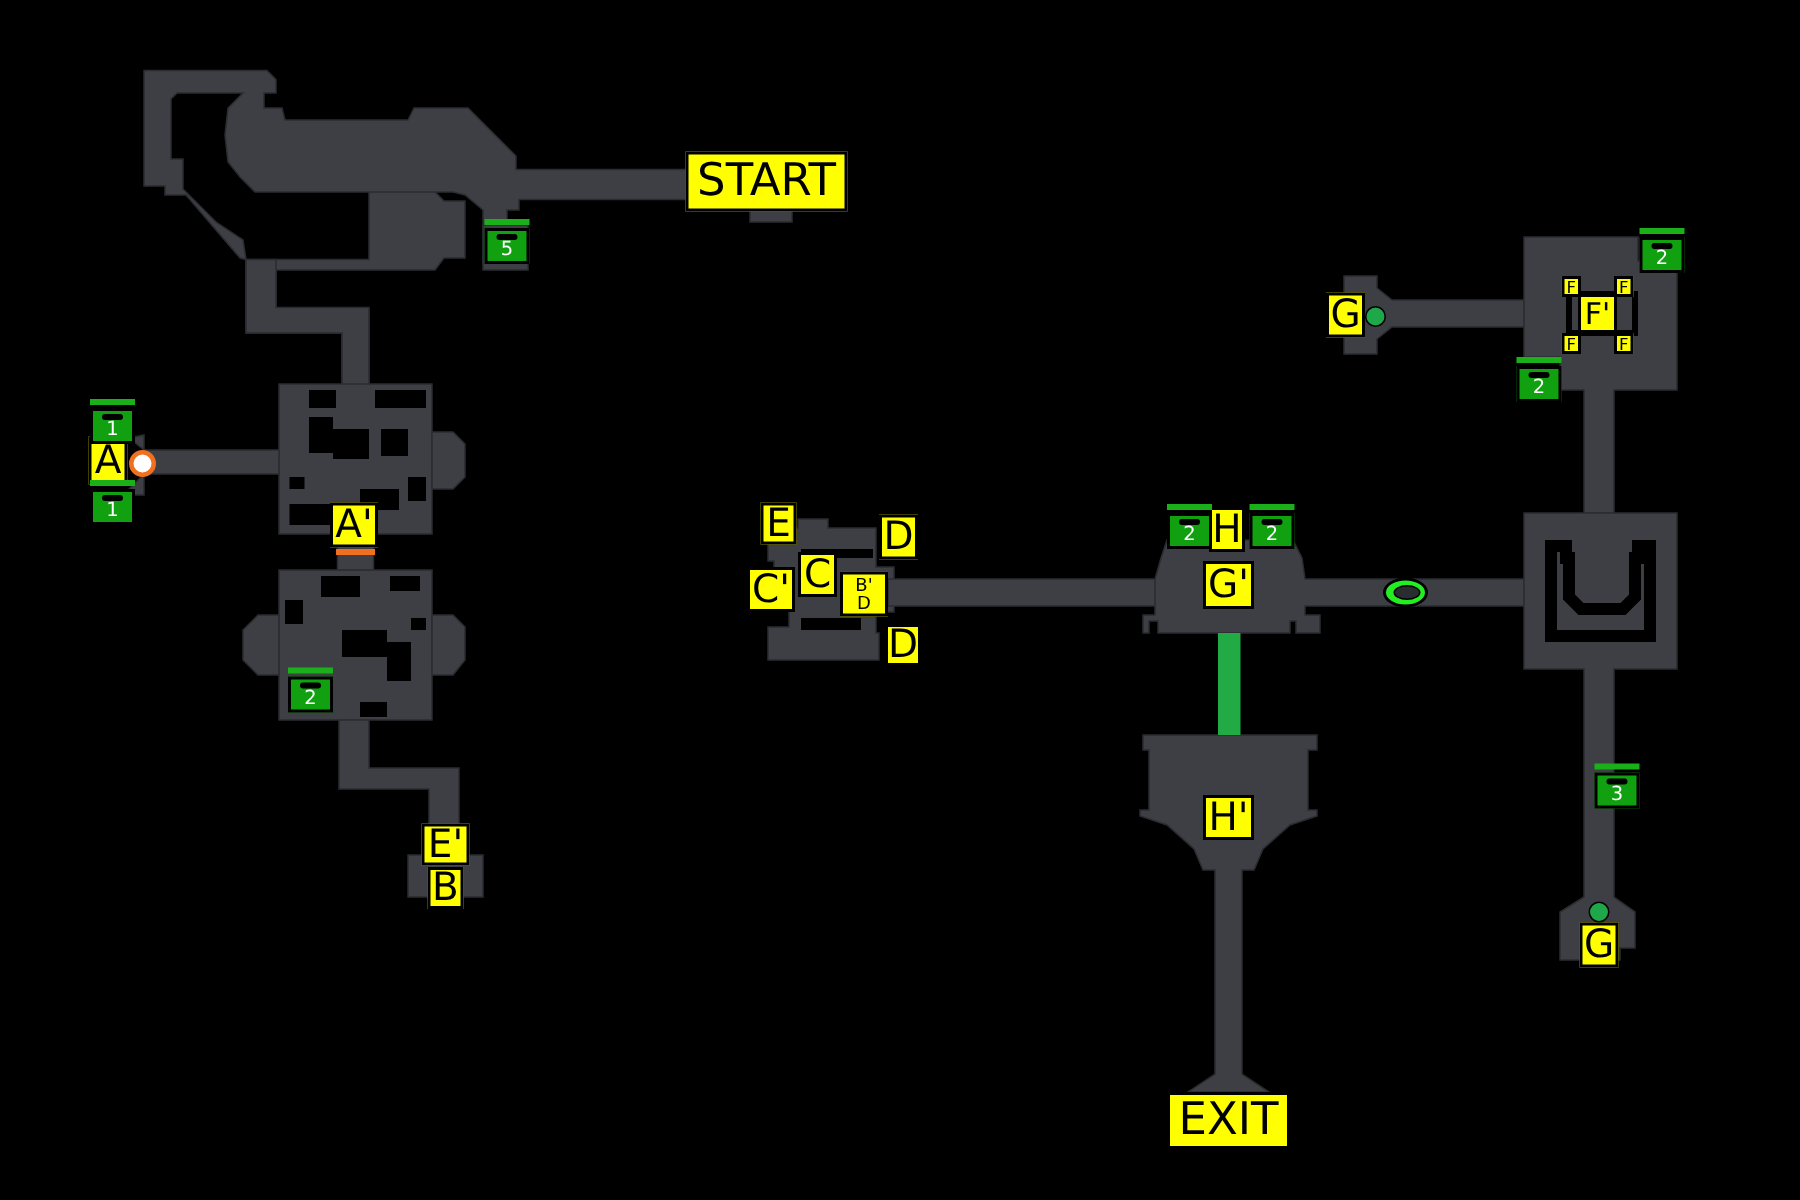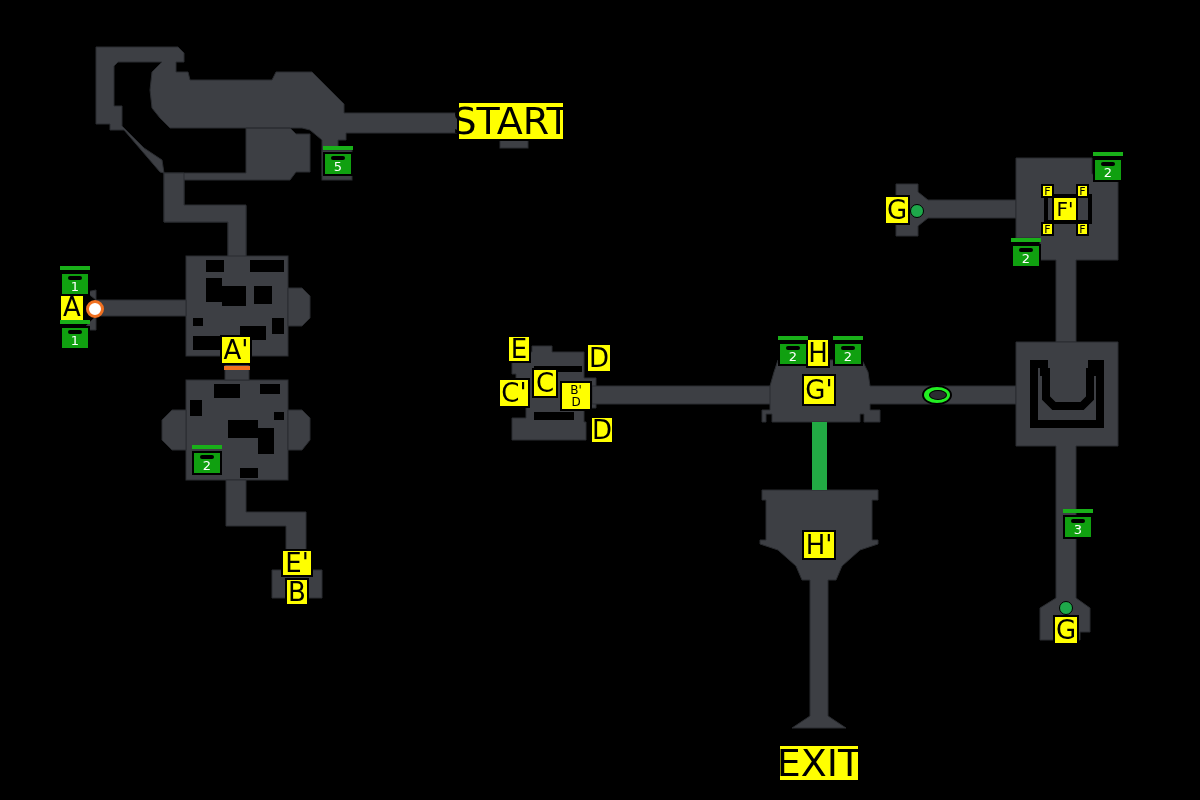--- a/index.html
+++ b/index.html
@@ -1,19 +1,19 @@
 <!DOCTYPE html>
 <html><head>
 <meta charset="utf-8">
 <style>
 html,body{margin:0;padding:0;background:#000;}
 #map{position:relative;width:1200px;height:800px;background:#000;overflow:hidden;font-family:"DejaVu Sans",sans-serif;}
 svg.floor{position:absolute;left:0;top:0;}
 .lbl{position:absolute;background:#ffff00;color:#000;border:2px solid #000;display:flex;align-items:center;justify-content:center;font-weight:normal;line-height:1;box-sizing:border-box;}
-.lbl.big{font-size:38px;padding:0 6px;}
+.lbl.big{font-size:30px;padding:0 6px;}
 .lbl.med{font-size:26px;}
 .lbl.sm{font-size:11px;}
 .chest{position:absolute;width:26px;height:20px;background:#10a010;border:2px solid #000;box-sizing:content-box;}
 .chest .lid{position:absolute;left:-2px;top:-8px;width:30px;height:4px;background:#19b019;}
 .chest .slot{position:absolute;left:6px;top:2px;width:14px;height:4px;background:#000;border-radius:2px;}
 .chest .num{position:absolute;left:0;right:0;top:6px;text-align:center;color:#fff;font-size:13px;line-height:14px;}
 .dot{position:absolute;width:12px;height:12px;border-radius:50%;background:#1ea84a;border:1px solid #000;}
 .ring{position:absolute;width:30px;height:20px;border-radius:50%;background:#22ee22;border:2px solid #000;box-sizing:border-box;}
 .ring::after{content:"";position:absolute;left:5px;top:3px;width:16px;height:8px;border-radius:50%;background:#2a2d30;border:1px solid #000;}
 .target{position:absolute;width:12px;height:12px;border-radius:50%;background:#fff;border:3px solid #f07020;}
@@ -79,21 +79,21 @@
         <rect x="274" y="412" width="10" height="8"></rect>
       <rect x="534" y="366" width="48" height="6"></rect>
         <rect x="534" y="412" width="40" height="8"></rect>
       <path d="M1046,372 L1060,372 L1060,360 L1072,360 L1072,372 L1086,372 L1090,380 L1090,398 L1082,406 L1054,406 L1046,398 Z" fill="#3d3f44"></path>
       <path d="M1034,364 L1044,364 L1044,372 L1046,372 L1046,398 L1054,406 L1082,406 L1090,398 L1090,372 L1092,372 L1092,364 L1100,364 L1100,424 L1034,424 Z" fill="none" stroke="#000" stroke-width="8"></path>
       <rect x="1046" y="196" width="44" height="26" fill="none" stroke="#000" stroke-width="4"></rect>
     </g>
   </svg>
 
   <div class="lbl big" style="left:457px;top:101px;width:108px;height:40px;">START</div>
-  <div class="lbl big" style="left:778px;top:744px;width:82px;height:38px;text-align:right;">EXIT</div>
+  <div class="lbl big" style="left:778px;top:728px;width:82px;height:38px;text-align:right;">EXIT</div>
 
   <div class="lbl med" style="left:59px;top:291px;width:26px;height:32px;">A</div>
   <div class="lbl med" style="left:220px;top:335px;width:32px;height:30px;">A'</div>
   <div class="lbl med" style="left:285px;top:578px;width:24px;height:28px;">B</div>
   <div class="lbl sm" style="left:560px;top:381px;width:32px;height:30px;flex-direction:column;font-size:12px;">
     <span>B'</span>
     <span>D</span>
   </div>
   <div class="lbl med" style="left:532px;top:368px;width:26px;height:30px;">C</div>
   <div class="lbl med" style="left:498px;top:378px;width:32px;height:30px;">C'</div>

